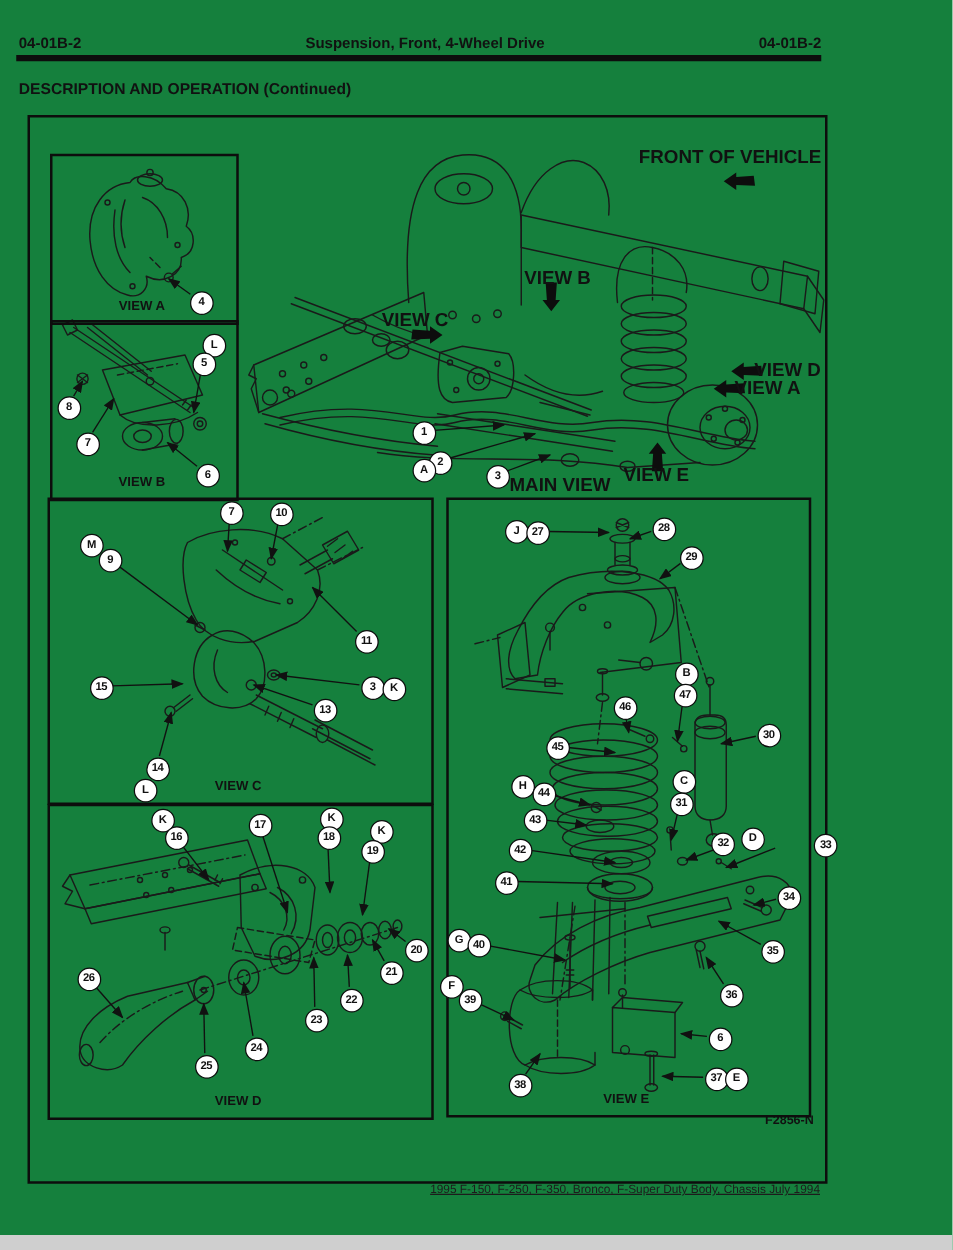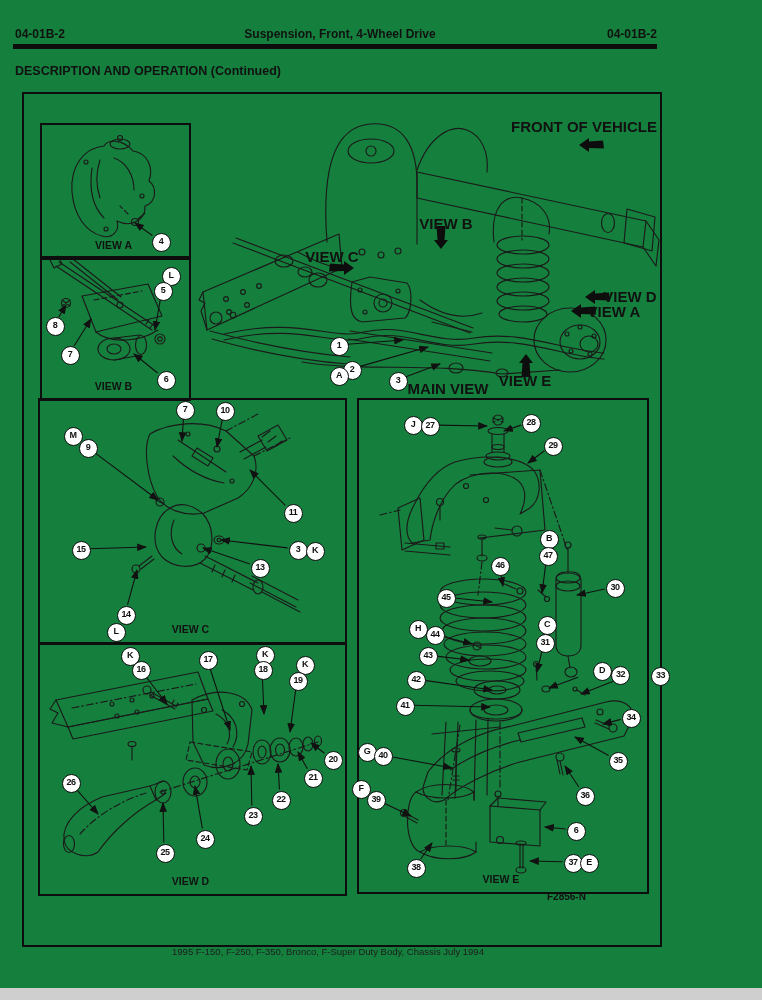--- a/index.html
+++ b/index.html
@@ -13,22 +13,22 @@
   .section{position:absolute;left:15px;top:64px;font-weight:bold;font-size:12.5px;}
   .figure-box{position:absolute;left:22px;top:92px;width:636px;height:851px;border:2px solid #0d0d0d;}
   .caption{position:absolute;left:33px;top:100px;font-weight:bold;font-size:10.5px;white-space:nowrap;}
   .view-panel{position:absolute;border:2px solid #0d0d0d;z-index:2;}
   .view-label{position:absolute;text-align:center;font-weight:bold;font-size:10.5px;z-index:4;}
   .callout{position:absolute;width:17px;height:17px;border:1.6px solid #0d0d0d;border-radius:50%;
            background:#fff;font-weight:bold;font-size:9px;line-height:14px;text-align:center;
            z-index:6;letter-spacing:-0.5px;}
   .mv-label{position:absolute;transform:translate(-50%,-50%);font-weight:bold;font-size:15px;
             white-space:nowrap;z-index:5;}
-  .fig-code{position:absolute;left:547px;top:891px;width:104px;text-align:left;font-weight:bold;font-size:10px;}
-  .footer{position:absolute;left:0;top:946px;width:656px;text-align:center;font-size:9.5px;color:#1c1c1c;}
+  .fig-code{position:absolute;left:547px;top:891px;width:104px;text-align:right;font-weight:bold;font-size:10px;}
+  .footer{position:absolute;left:0;top:946px;width:656px;text-align:right;font-size:9.5px;color:#1c1c1c;text-decoration:underline;}
   .scan-strip{position:absolute;left:0;top:988px;width:762px;height:12px;background:#cfcfcf;}
   #art{position:absolute;left:0;top:0;z-index:1;}
   .sk{fill:none;stroke:#1a1a1a;stroke-width:1.15;stroke-linecap:round;stroke-linejoin:round;}
   .dd{stroke-dasharray:7 3 1.5 3;}
   .dh{stroke-dasharray:5 3;}
   #leaders line{stroke:#111;stroke-width:1.1;}
   .solid{fill:#0d0d0d;stroke:none;}
 </style>
 </head>
 <body>
@@ -414,21 +414,21 @@
     <div class="callout" style="left: 490.5px; top: 556.5px;">46</div>
     <div class="callout" style="left: 436.5px; top: 588.5px;">45</div>
     <div class="callout" style="left: 605.5px; top: 578.5px;">30</div>
     <div class="callout" style="left: 408.5px; top: 619.5px;">H</div>
     <div class="callout" style="left: 425.5px; top: 625.5px;">44</div>
     <div class="callout" style="left: 418.5px; top: 646.5px;">43</div>
     <div class="callout" style="left: 406.5px; top: 670.5px;">42</div>
     <div class="callout" style="left: 395.5px; top: 696.5px;">41</div>
     <div class="callout" style="left: 537.5px; top: 615.5px;">C</div>
     <div class="callout" style="left: 535.5px; top: 633.5px;">31</div>
-    <div class="callout" style="left: 611px; top: 665.5px; text-align: center;">32</div>
+    <div class="callout" style="left: 569px; top: 665.5px; text-align: center;">32</div>
     <div class="callout" style="left: 592.5px; top: 661.5px;">D</div>
     <div class="callout" style="left: 651px; top: 666.5px; text-align: center;">33</div>
     <div class="callout" style="left: 621.5px; top: 708.5px;">34</div>
     <div class="callout" style="left: 608.5px; top: 751.5px;">35</div>
     <div class="callout" style="left: 575.5px; top: 786.5px;">36</div>
     <div class="callout" style="left: 357.5px; top: 742.5px;">G</div>
     <div class="callout" style="left: 373.5px; top: 746.5px;">40</div>
     <div class="callout" style="left: 351.5px; top: 779.5px;">F</div>
     <div class="callout" style="left: 366.5px; top: 790.5px;">39</div>
     <div class="callout" style="left: 406.5px; top: 858.5px;">38</div>

